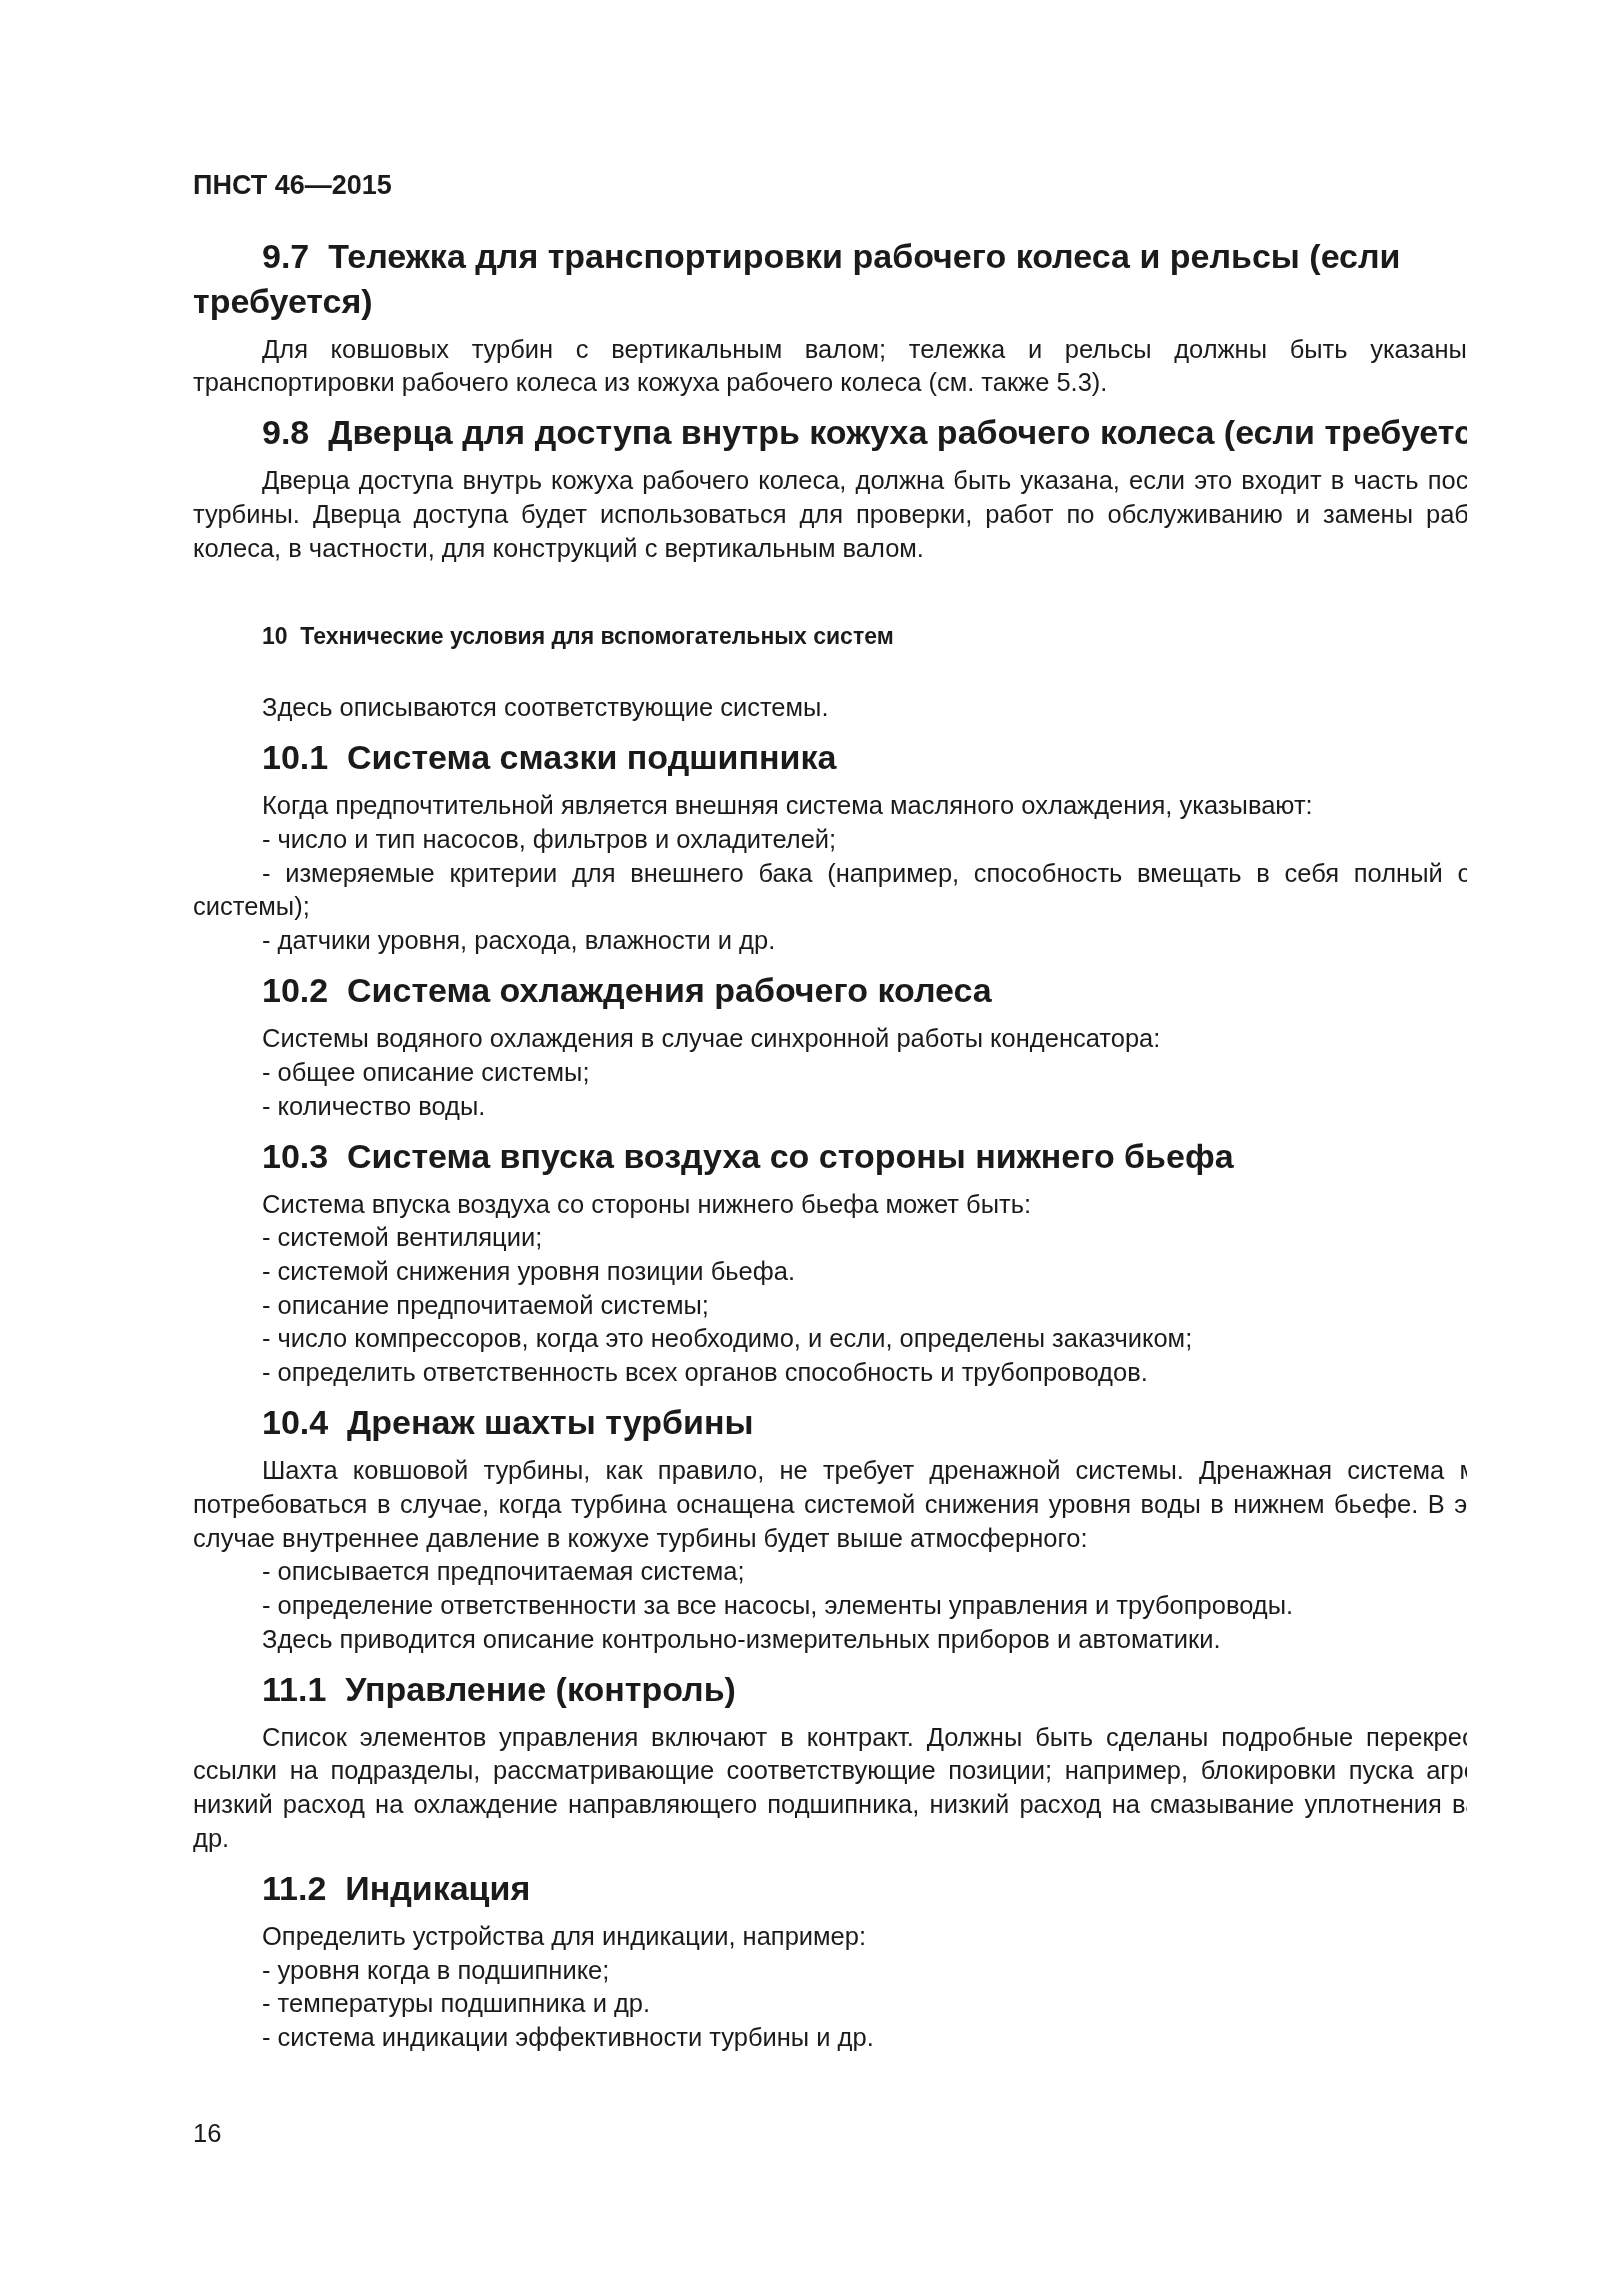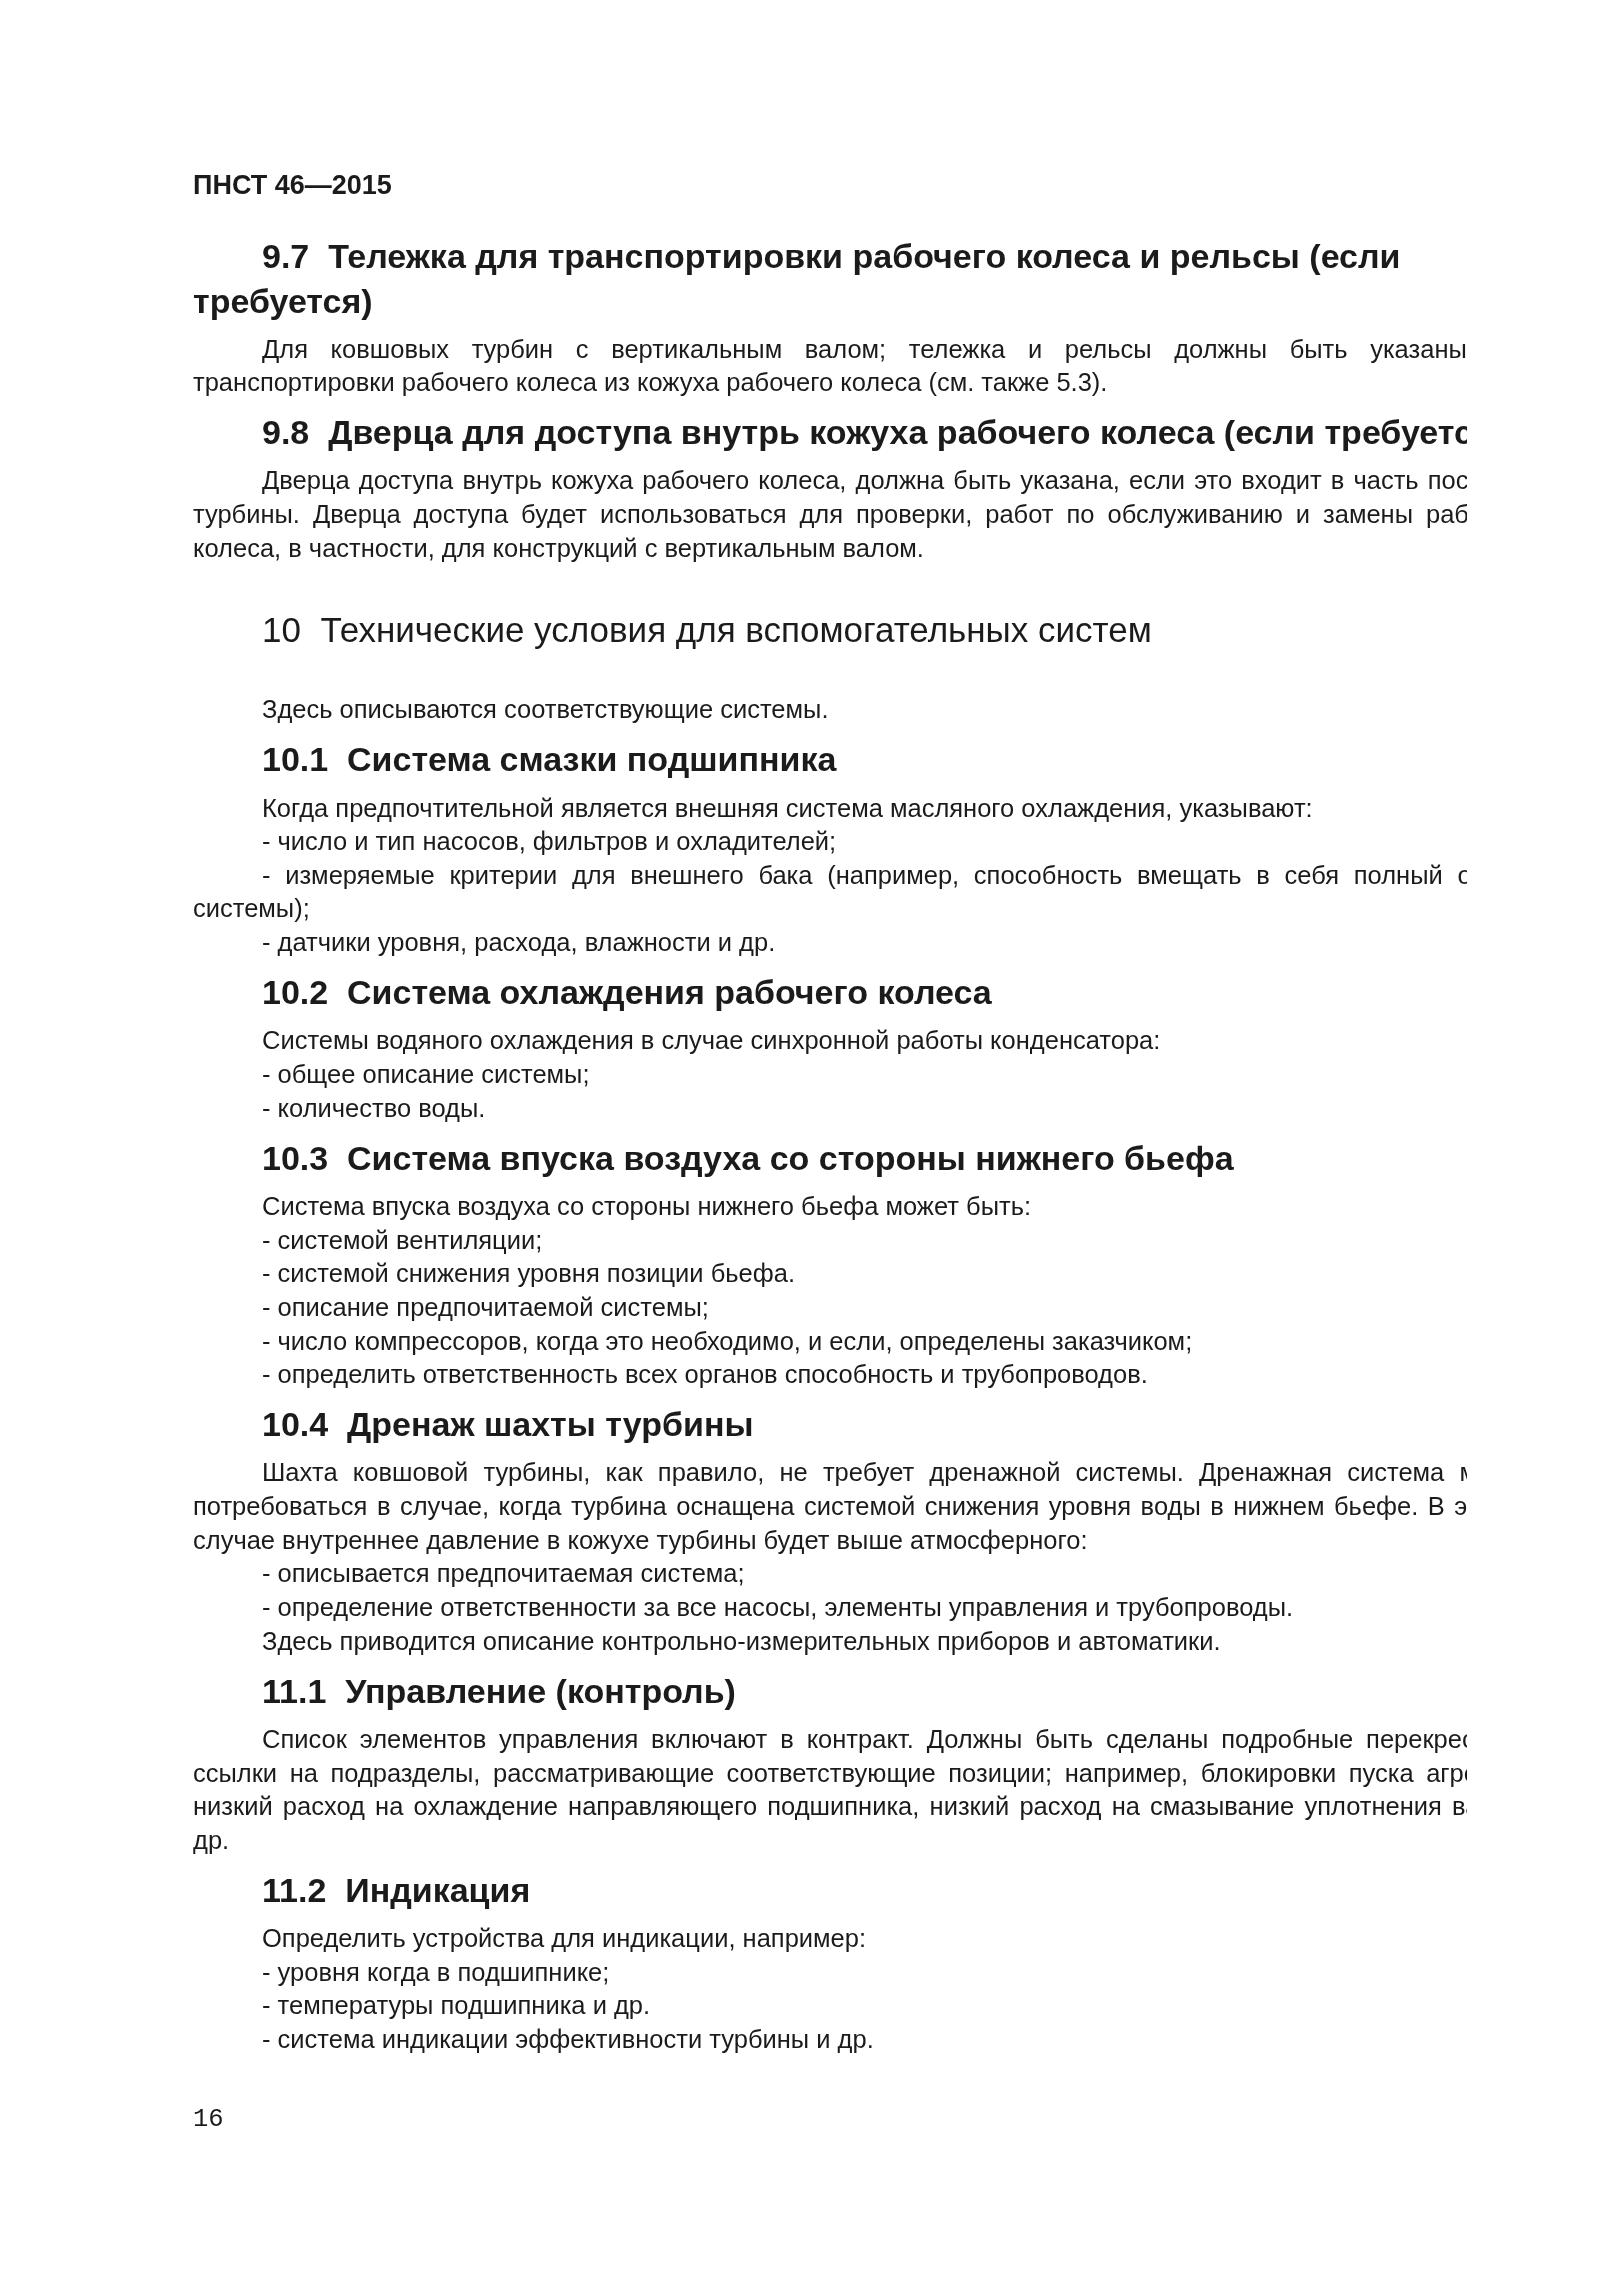--- a/index.html
+++ b/index.html
@@ -37,34 +37,33 @@
   }
   .h-sub {
     font-weight: bold;
     font-size: 34px;
     text-indent: 69px;
     margin-top: 10.5px;
     margin-bottom: 9.2px;
     white-space: pre-wrap;
   }
   .h-main {
-    font-weight: normal;
-    font-size: 35px;
+    font-weight: bold;
+    font-size: 23px;
     line-height: 1.34;
     padding-left: 69px;
-    margin-top: 42px;
+    margin-top: 56px;
     margin-bottom: 39px;
     white-space: pre-wrap;
   }
   .page-number {
     position: absolute;
     left: 193px;
-    bottom: 158px;
+    bottom: 144px;
     font-size: 25.5px;
-    font-family: Liberation Mono, monospace;
   }
 </style>
 </head>
 <body>
 
 <div class="page">
   <div class="content">
 
     <div class="doc-header">ПНСТ 46—2015</div>
 

